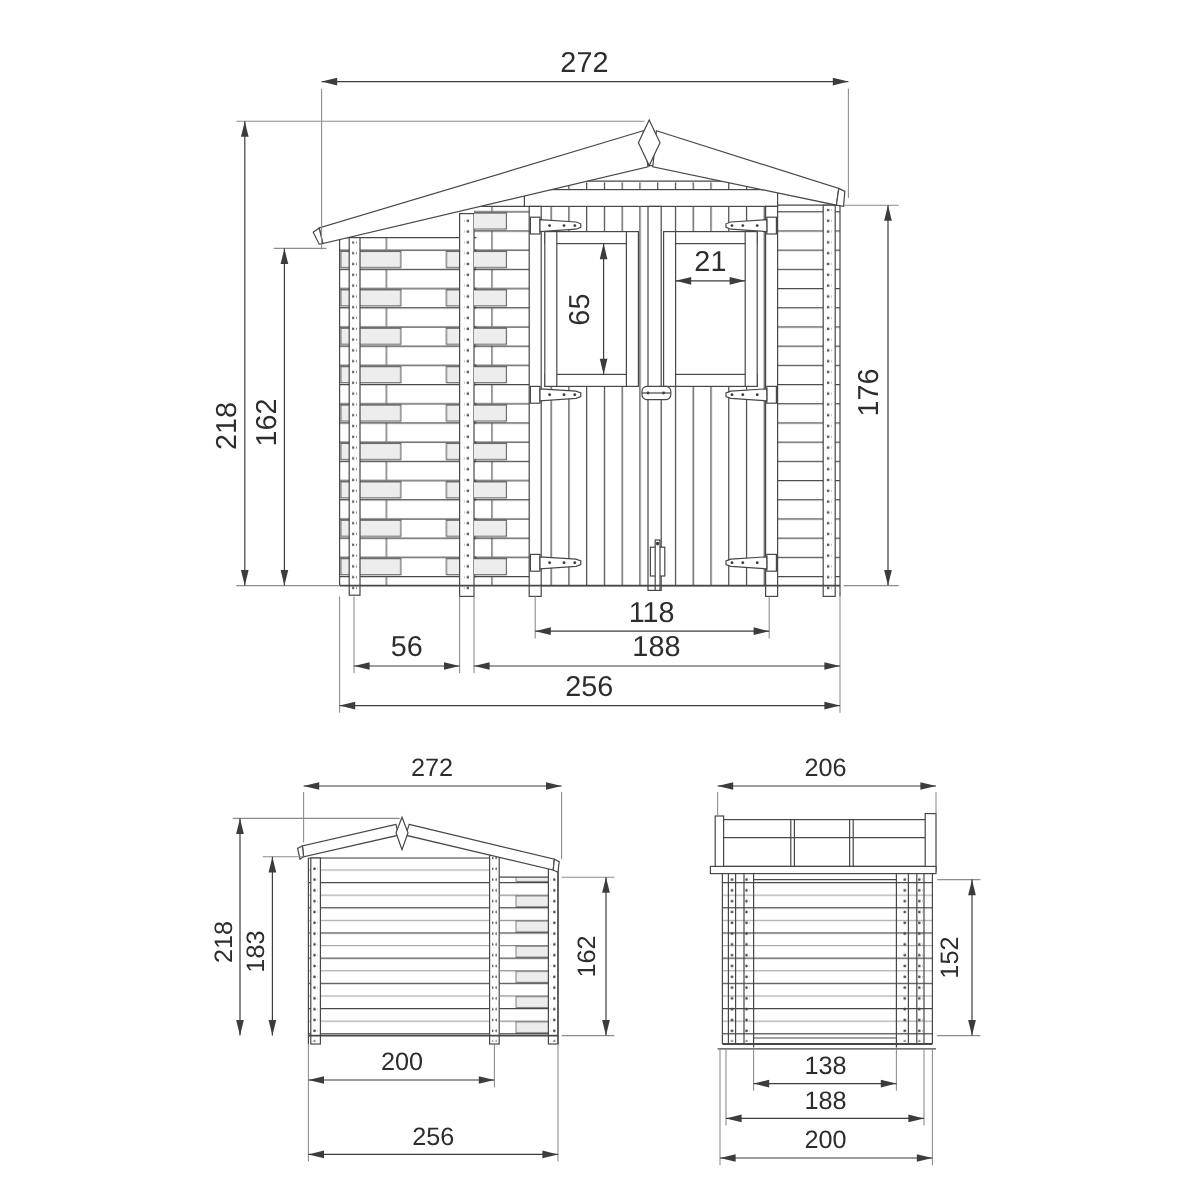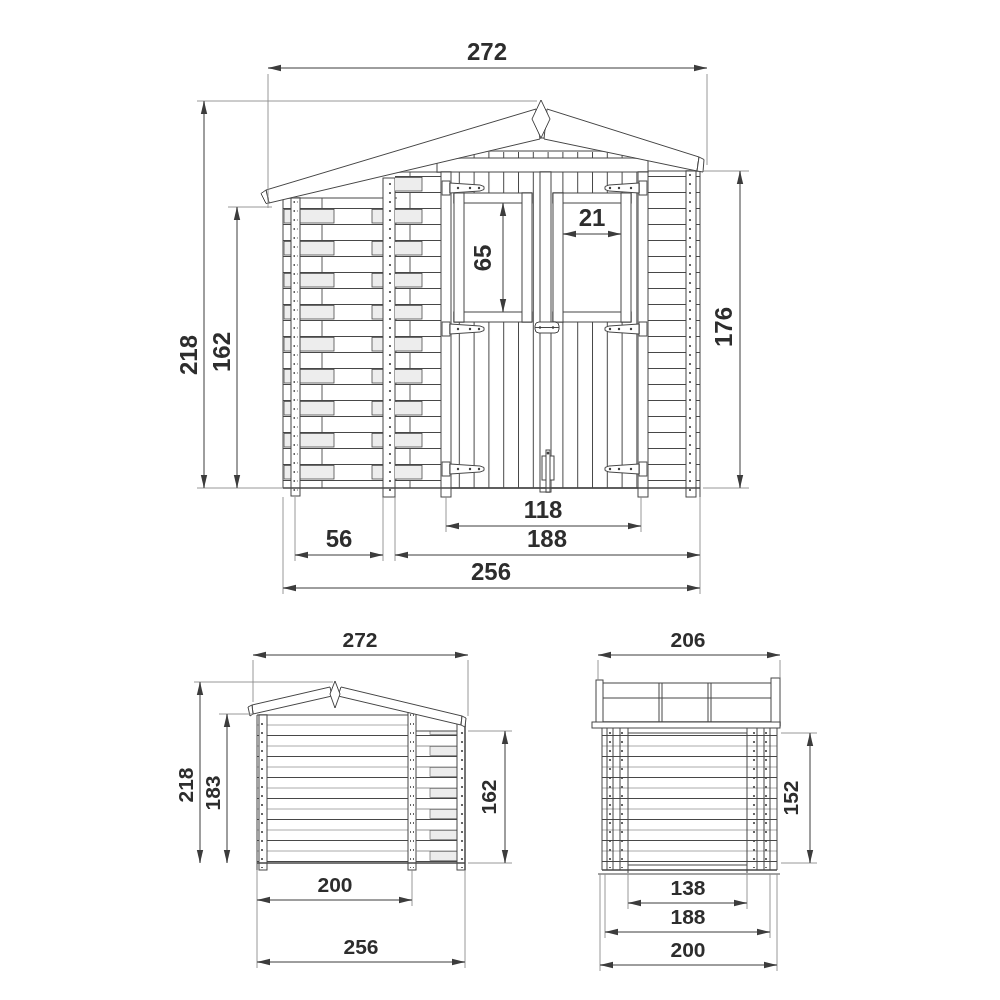--- a/index.html
+++ b/index.html
@@ -1,16 +1,16 @@
 <!DOCTYPE html>
 <html><head>
 <meta charset="utf-8">
 <style>
   html,body{margin:0;padding:0;background:#fff;}
-  .stage{width:872px;height:1000px;position:relative;background:#737373;font-family:"Liberation Sans",sans-serif;font-weight:bold;}
+  .stage{width:872px;height:1000px;position:relative;background:#737373;font-family:"Liberation Sans",sans-serif;}
   svg{display:block;}
   .ln{stroke:#474747;stroke-width:1;fill:none;}
   .lnw{stroke:#474747;stroke-width:1.6;fill:none;}
   .wh{fill:#ffffff;stroke:#474747;stroke-width:1;}
   .whn{fill:#ffffff;stroke:none;}
   .dim{stroke:#3c3c3c;stroke-width:1;fill:none;}
   .ext{stroke:#8c8c8c;stroke-width:0.9;fill:none;}
   .dk{fill:#3f3f3f;stroke:none;}
   text{fill:#2d2d2d;}
   .dt{font-size:24px;}

